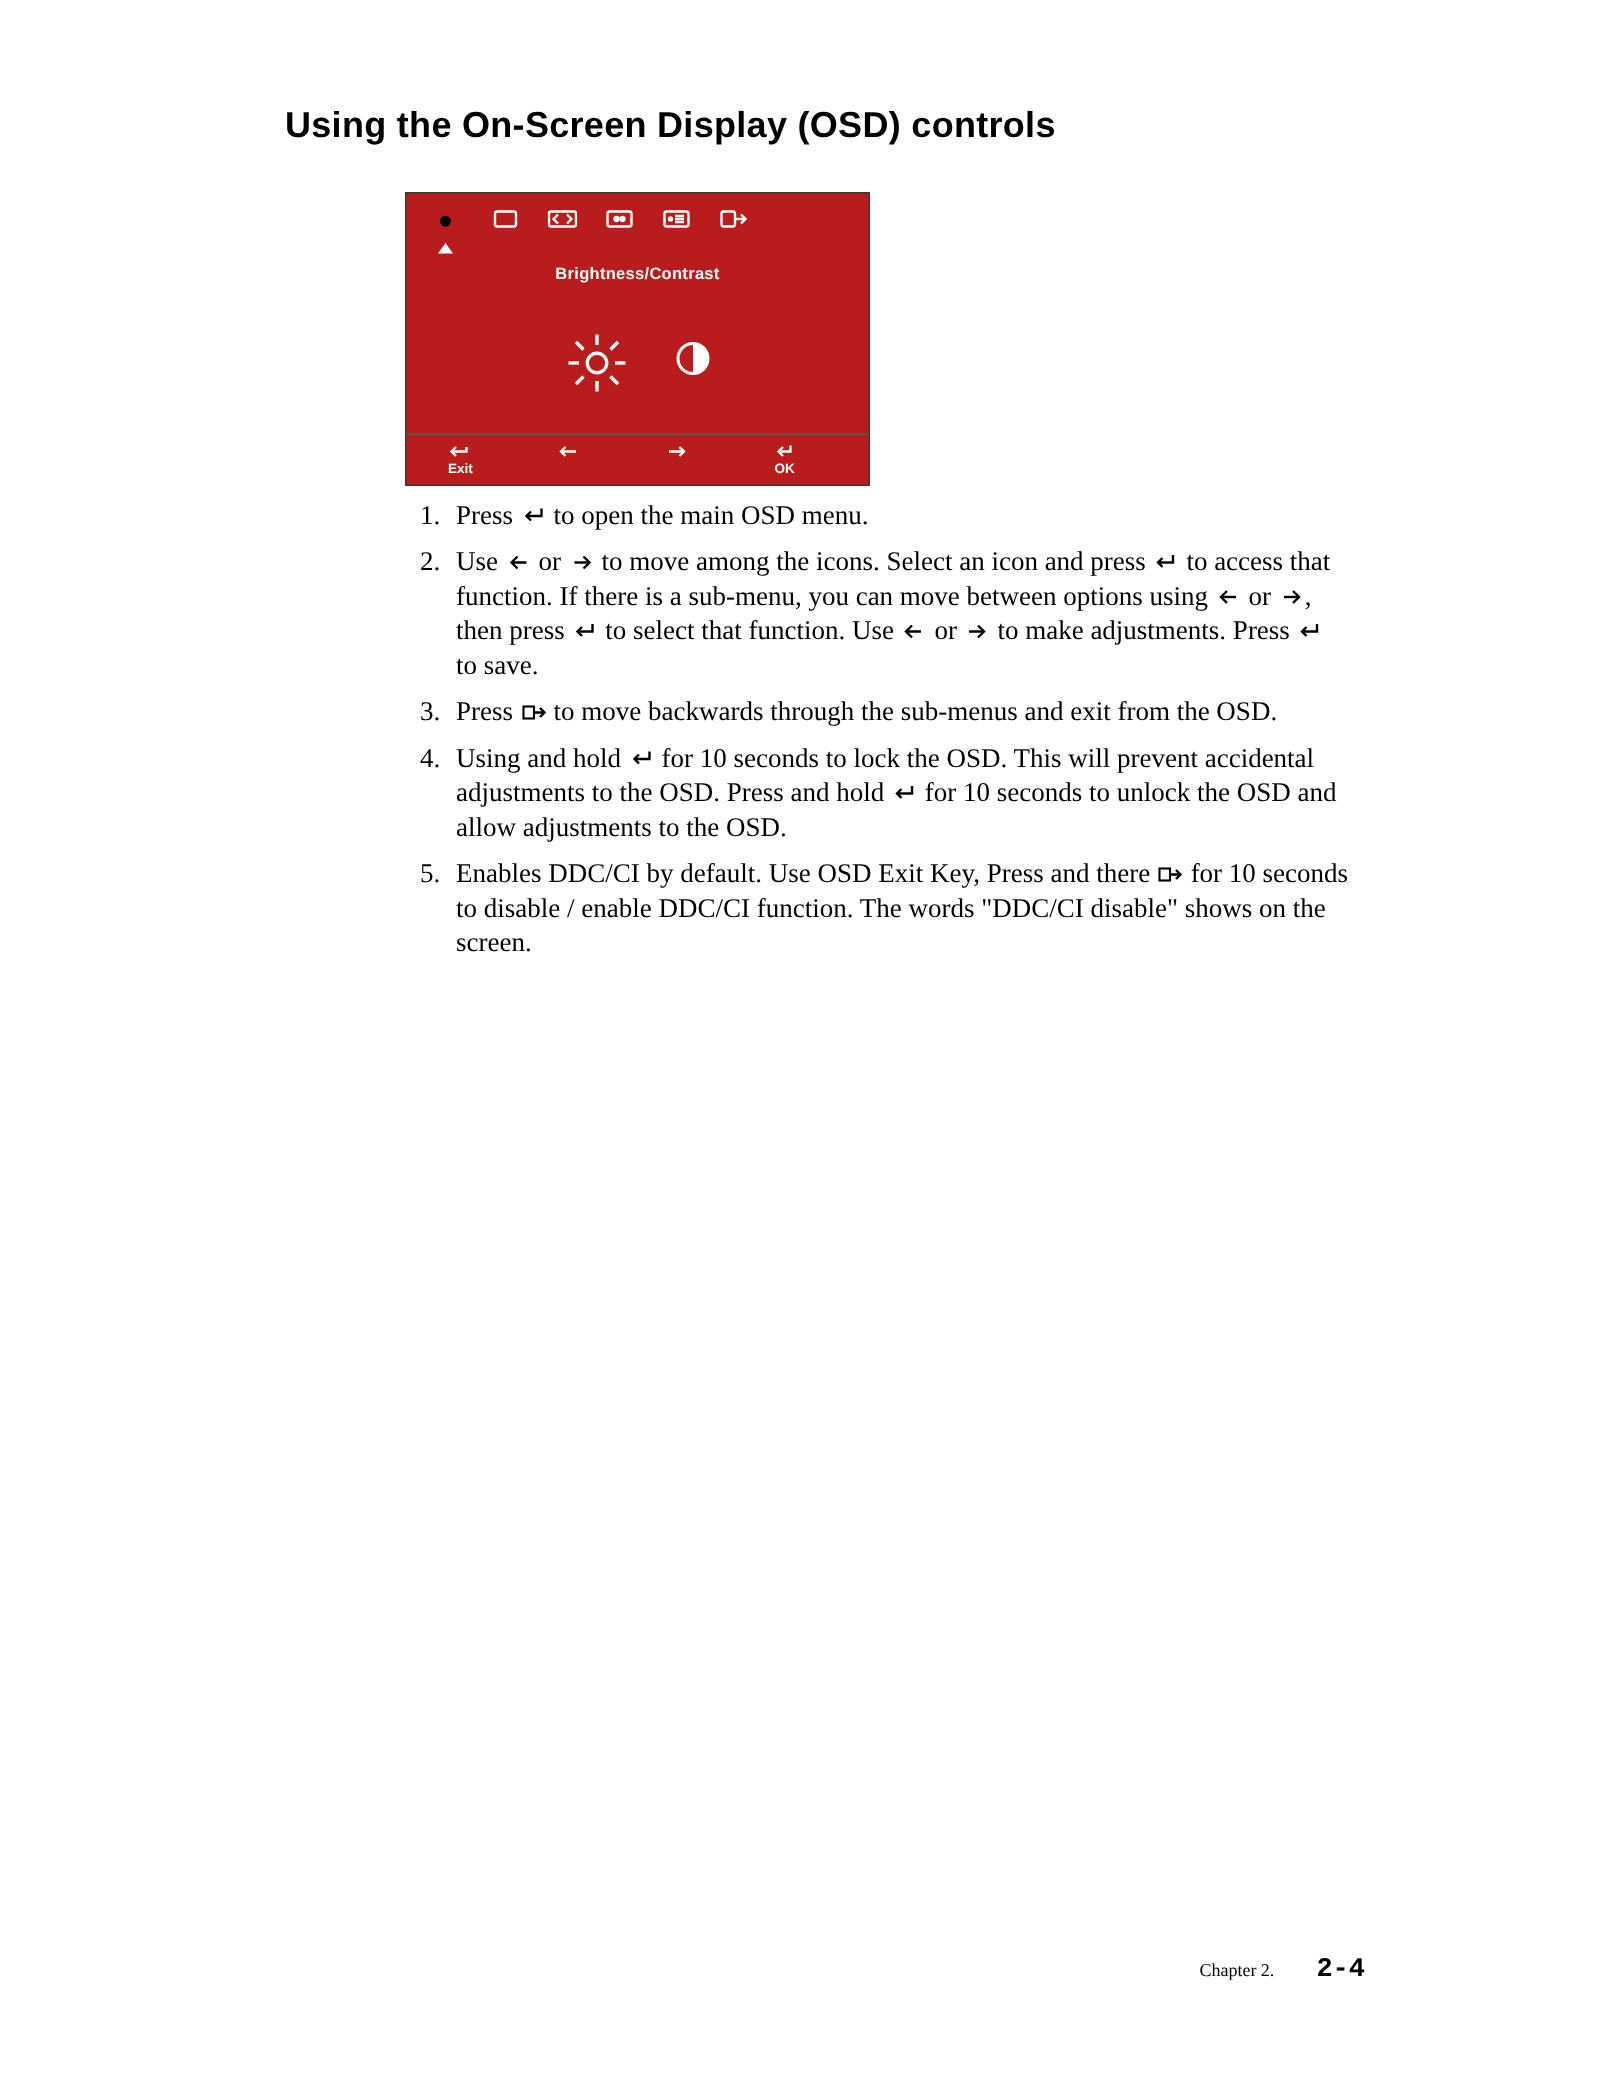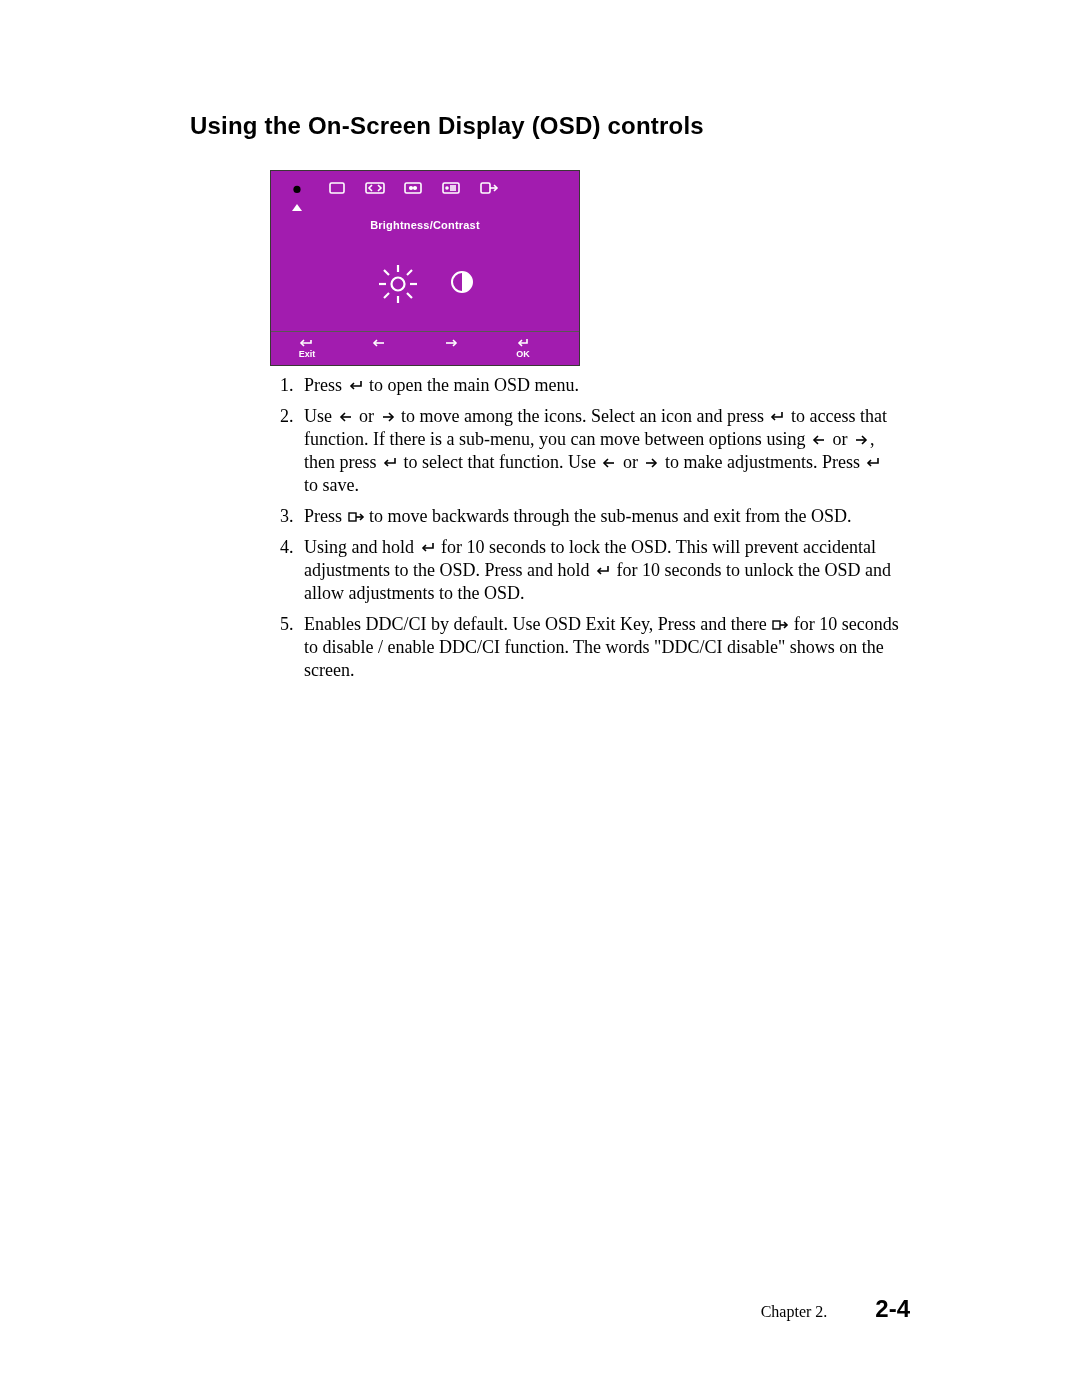--- a/index.html
+++ b/index.html
@@ -7,41 +7,41 @@
     padding: 0;
     background: #ffffff;
     font-family: "Palatino Linotype", "Book Antiqua", Palatino, Georgia, serif;
     color: #000;
   }
   .page {
     width: 1080px;
     min-height: 1397px;
     position: relative;
     box-sizing: border-box;
-    padding: 112px 170px 60px 190px;
+    padding: 70px 170px 60px 190px;
   }
   .section-title {
     font-family: Arial, Helvetica, sans-serif;
     font-weight: 700;
     font-size: 24px;
     margin: 0 0 30px 0;
     letter-spacing: 0.2px;
   }
   .intro {
     font-size: 18px;
     margin: 0 0 34px 80px;
   }
   .lead-in {
     font-size: 18px;
     margin: 34px 0 12px 80px;
   }
   .osd-figure {
     margin-left: 80px;
     width: 310px;
-    background: #a21caf;
+    background: #b91c1c;
     border: 1px solid #3a3836;
     box-sizing: border-box;
     color: #fff;
   }
   .osd-tabs {
     display: flex;
     gap: 18px;
     padding: 10px 14px 4px 14px;
     align-items: flex-start;
     position: relative;
@@ -108,22 +108,22 @@
     position: relative;
     top: -1px;
   }
   .inline-icon svg { width: 18px; height: 12px; display: block; }
   .footer {
     position: absolute;
     bottom: 74px;
     right: 170px;
     font-size: 16px;
   }
-  .footer .chap { font-family: "Palatino Linotype", Georgia, serif; font-size: 16px; }
-  .footer .pg { font-family: Liberation Sans, sans-serif; font-weight: 700; font-size: 24px; margin-left: 44px; }
+  .footer .chap { font-family: "Palatino Linotype", Georgia, serif; font-size: 12px; }
+  .footer .pg { font-family: Liberation Mono, monospace; font-weight: 700; font-size: 18px; margin-left: 24px; }
 </style>
 </head>
 <body>
 
 <svg width="0" height="0" style="position:absolute">
   <defs>
     <symbol id="i-enter" viewBox="0 0 18 12">
         <path d="M14 1 L14 6 L4 6" stroke="#000" fill="none" stroke-width="1.6"></path>
         <path d="M7 3 L4 6 L7 9" stroke="#000" fill="none" stroke-width="1.6"></path>
       </symbol>

